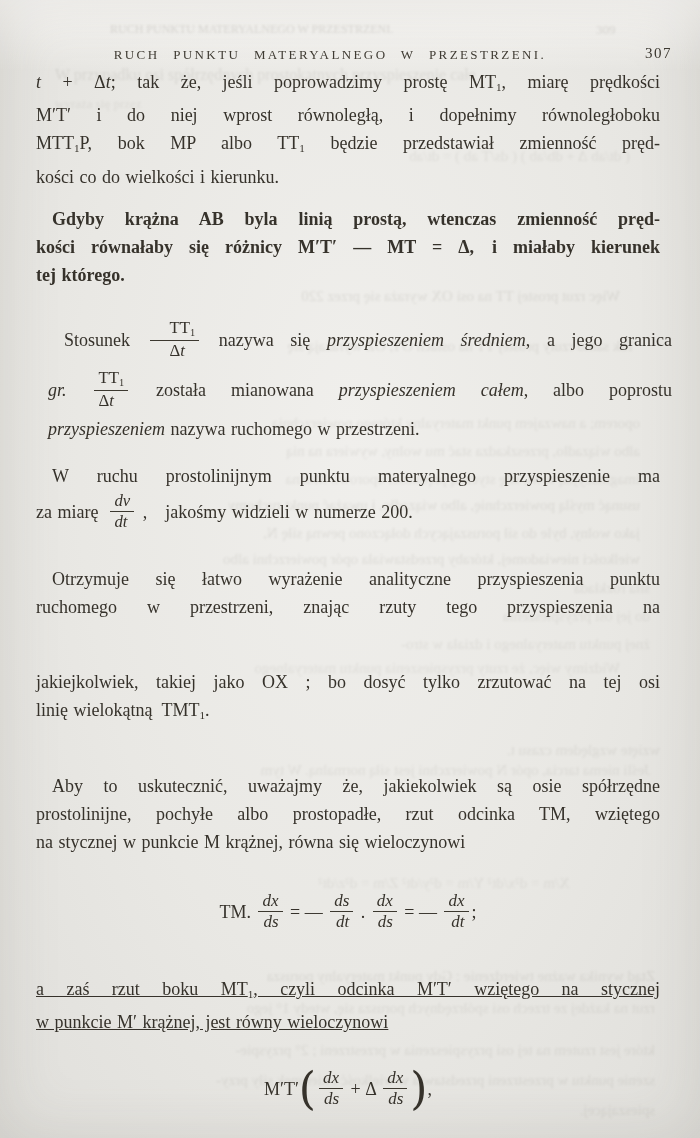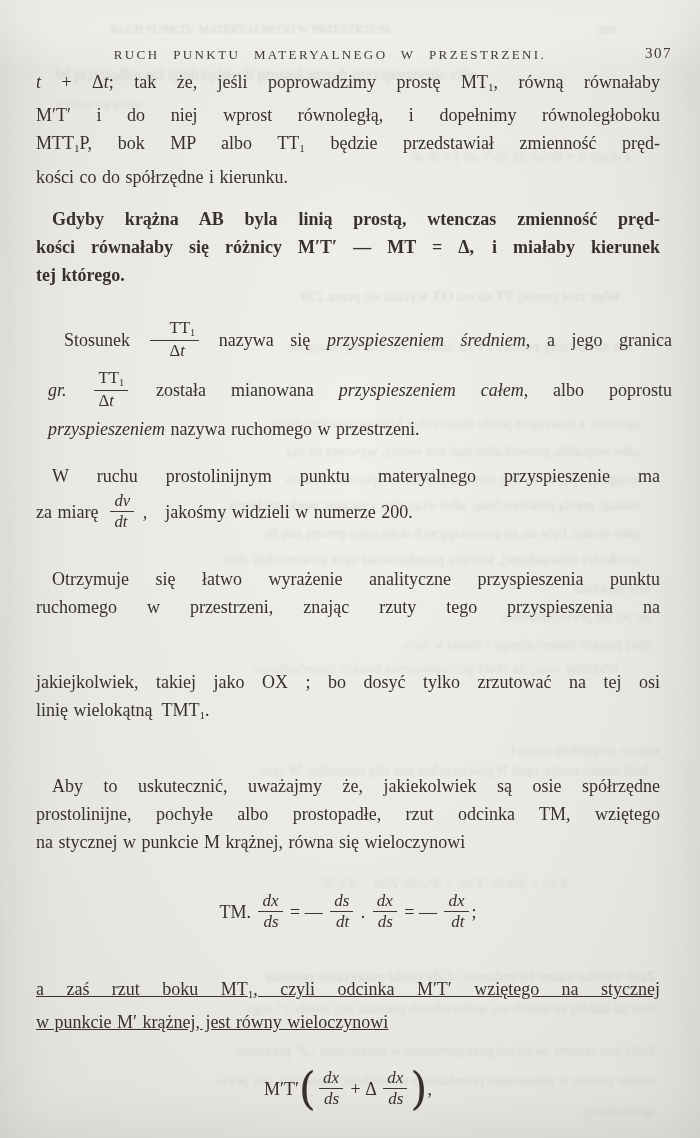--- a/index.html
+++ b/index.html
@@ -74,24 +74,24 @@
       <span class="ghost mir" style="left: 55px; top: 968px; width: 600px; font-size: 15px; opacity: 0.15;">Ztąd wynika ważne twierdzenie : Gdy punkt materyalny porusza</span>
       <span class="ghost mir" style="left: 55px; top: 1000px; width: 600px; font-size: 15px; opacity: 0.13;">rzut na każdej ze trzech osi spółrzędnych porusza się, wtedy 1° jego</span>
       <span class="ghost mir" style="left: 55px; top: 1042px; width: 600px; font-size: 15px; opacity: 0.14;">które jest rzutem na tej osi przyspieszenia w przestrzeni ; 2° przyspie-</span>
       <span class="ghost mir" style="left: 55px; top: 1072px; width: 600px; font-size: 15px; opacity: 0.14;">szenie punktu w przestrzeni przedstawia w wielkość i kierunek siły przy-</span>
       <span class="ghost mir" style="left: 455px; top: 1102px; width: 200px; font-size: 15px; opacity: 0.14;">spieszającej.</span>
     </div>
   <div class="running-head">RUCH PUNKTU MATERYALNEGO W PRZESTRZENI.</div>
   <div class="page-number">307</div>
 
   <div class="block p1">
-      <div class="line"><span class="it">t</span><span> + Δ</span><span class="it">t</span><span>; tak że, jeśli poprowadzimy prostę MT</span><span class="sub">1</span><span>, równą równałaby</span></div>
+      <div class="line"><span class="it">t</span><span> + Δ</span><span class="it">t</span><span>; tak że, jeśli poprowadzimy prostę MT</span><span class="sub">1</span><span>, miarę prędkości</span></div>
       <div class="line"><span>M′T′ i do niej wprost równoległą, i dopełnimy równoległoboku</span></div>
       <div class="line"><span>MTT</span><span class="sub">1</span><span>P, bok MP albo TT</span><span class="sub">1</span><span> będzie przedstawiał zmienność pręd-</span></div>
-      <div class="line last"><span>kości co do spółrzędne i kierunku.</span></div>
+      <div class="line last"><span>kości co do wielkości i kierunku.</span></div>
     </div>
   <div class="block p2">
       <div class="line indent"><span>Gdyby krążna AB byla linią prostą, wtenczas zmienność pręd-</span></div>
       <div class="line"><span>kości równałaby się różnicy M′T′ — MT = Δ, i miałaby kierunek</span></div>
       <div class="line last"><span>tej którego.</span></div>
     </div>
   <div class="block p3">
       <div class="line indent tall"><span>Stosunek </span><span class="frac"><span class="num"><span>TT</span><span class="sub">1</span></span><span class="den"><span>Δ</span><span class="it">t</span></span></span><span> nazywa się </span><span class="it">przyspieszeniem średniem</span><span>, a jego granica</span></div>
       <div class="line tall"><span class="it">gr.</span><span> </span><span class="frac"><span class="num"><span>TT</span><span class="sub">1</span></span><span class="den"><span>Δ</span><span class="it">t</span></span></span><span> została mianowana </span><span class="it">przyspieszeniem całem</span><span>, albo poprostu</span></div>
       <div class="line last"><span class="it">przyspieszeniem</span><span> nazywa ruchomego w przestrzeni.</span></div>

